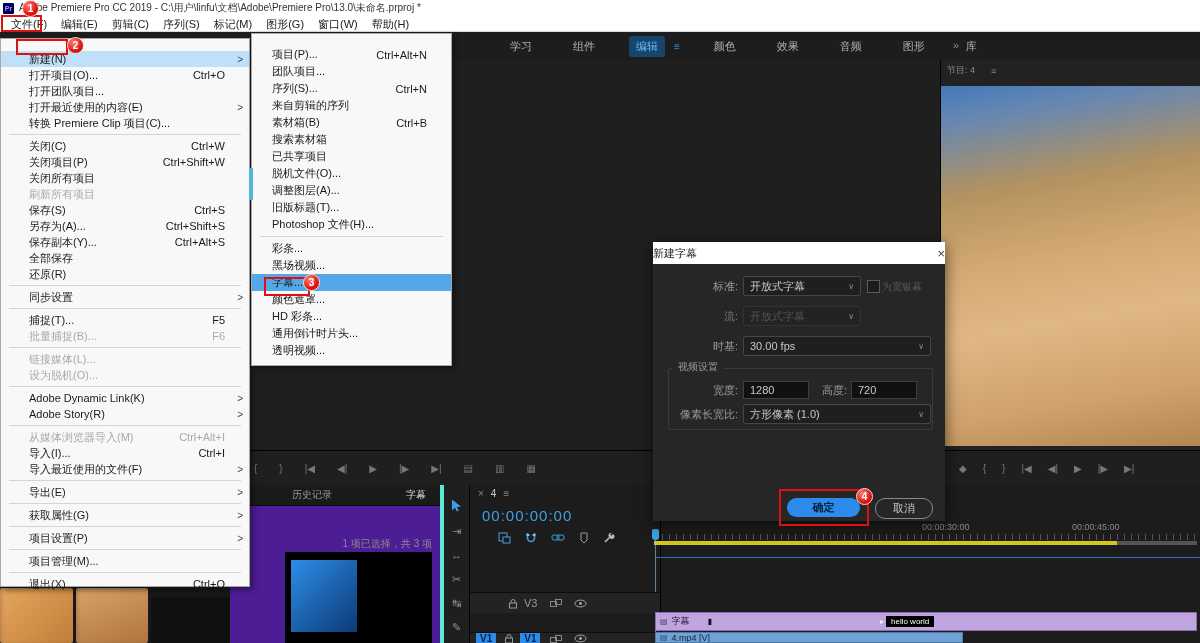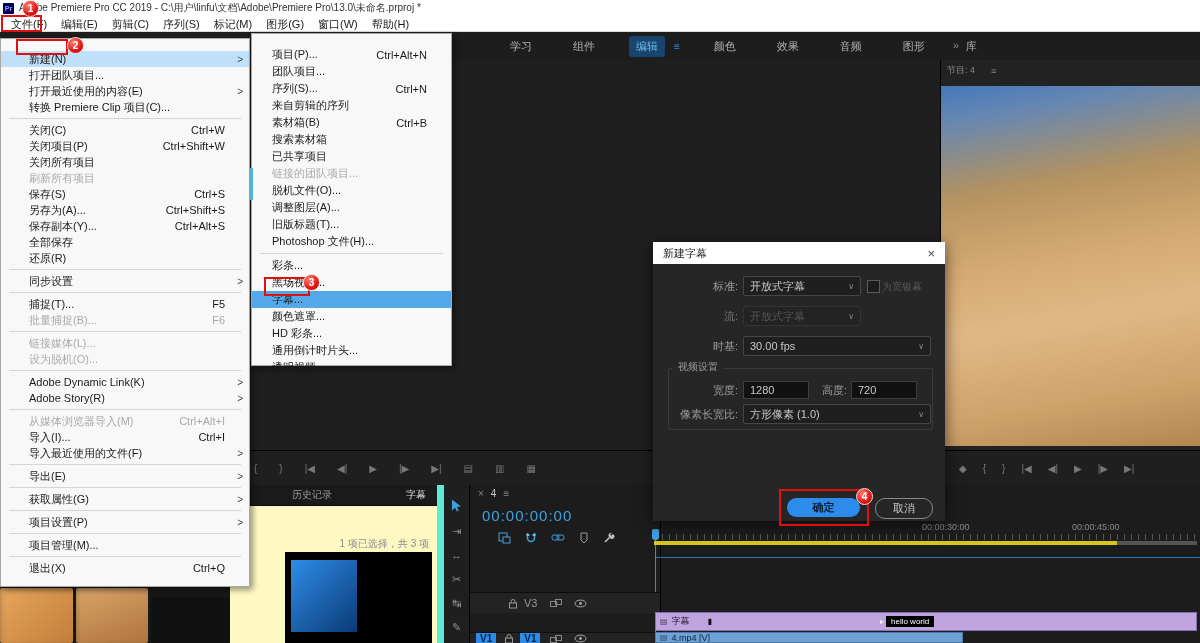--- a/index.html
+++ b/index.html
@@ -28,21 +28,21 @@
     background:linear-gradient(170deg,#2f6fba 0%,#6487b4 13%,#b3925f 30%,#d6aa74 48%,#e0b886 62%,#d0a26c 80%,#a97c48 100%);}
   .transport{top:450px;height:35px;background:#1f1f1f;border-top:1px solid #000;display:flex;align-items:center;}
   .t-src{left:230px;width:710px;padding-left:24px;gap:22px;box-sizing:border-box;border-right:1px solid #000;}
   .t-pgm{left:941px;width:259px;padding-left:18px;gap:16px;box-sizing:border-box;}
   .t-ic{color:#787878;font-size:10px;white-space:nowrap;}
   .drag-icons{left:338px;top:408px;display:flex;gap:14px;color:#6d6d6d;font-size:10px;}
   
   .project-panel{left:0;top:485px;width:230px;height:158px;background:#181818;}
   .thumb{position:absolute;border-radius:2px;overflow:hidden;}
   .thumb-blur{width:120%;height:120%;margin:-5%;filter:blur(4px);}
-  .captions-panel{left:230px;top:485px;width:214px;height:158px;background:#fef9c3;border-right:7px solid #5eead4;box-sizing:border-box;}
+  .captions-panel{left:230px;top:485px;width:214px;height:158px;background:#4c1d95;border-right:4px solid #5eead4;box-sizing:border-box;}
   .cp-tabs{position:absolute;left:0;top:0;width:100%;height:20px;background:#1a1a1a;display:flex;align-items:center;gap:24px;padding-left:-4px;border-bottom:1px solid #0c0c0c;}
   .cp-tab{color:#9a9a9a;font-size:10px;white-space:nowrap;}
   .cp-tab.active{color:#ddd;}
   .cp-status{position:absolute;right:8px;top:52px;color:#8b8b8b;font-size:10px;}
   .cp-thumb{position:absolute;left:55px;top:67px;width:147px;height:91px;background:#000;}
   .cp-thumb-inner{position:absolute;left:6px;top:8px;width:66px;height:72px;background:linear-gradient(135deg,#2e8de8,#0b3a75);}
   .tools-col{left:444px;top:485px;width:26px;height:158px;background:#1f1f1f;border-right:1px solid #000;display:flex;flex-direction:column;align-items:center;padding-top:14px;gap:13px;box-sizing:border-box;}
   .tool-ic{color:#8d8d8d;font-size:11px;line-height:11px;}
   
   .timeline{left:470px;top:485px;width:730px;height:158px;background:#1c1c1c;}
@@ -77,21 +77,21 @@
   .mi .lbl{flex:0 0 auto;}
   .mi .sc{margin-left:auto;padding-right:10px;color:#1a1a1a;}
   .mi .arrow{width:8px;text-align:right;color:#444;font-size:10px;}
   .mi.disabled,.mi.disabled .sc{color:#a9a9a9;}
   .mi.hl-soft{background:#bfe0f8;}
   .mi.hl-strong{background:#55a8e8;}
   .msep{height:1px;background:#d4d4d4;margin:3px 8px;}
   .teal-strip{left:249px;top:168px;width:4px;height:32px;background:#54b4d4;z-index:31;}
   
   .dialog{left:653px;top:242px;width:292px;height:279px;z-index:20;background:#262626;box-shadow:0 3px 14px rgba(0,0,0,.6);}
-  .dlg-title{position:absolute;left:0;top:0;width:100%;height:22px;background:#fff;color:#1a1a1a;display:flex;align-items:center;box-sizing:border-box;padding:0 10px;font-size:11px;}
+  .dlg-title{position:absolute;left:0;top:0;width:100%;height:22px;background:#fff;color:#1a1a1a;display:flex;align-items:center;box-sizing:border-box;padding:0 0;font-size:11px;}
   .dlg-close{margin-left:auto;color:#444;font-size:13px;}
   .dlg-label{position:absolute;color:#9a9a9a;text-align:right;font-size:11px;}
   .dd{position:absolute;height:20px;background:#1f1f1f;border:1px solid #454545;border-radius:2px;color:#c8c8c8;display:flex;align-items:center;padding:0 6px;box-sizing:border-box;font-size:11px;}
   .dd .car{margin-left:auto;color:#8a8a8a;font-size:8px;}
   .dd.disabled{color:#555;border-color:#333;background:#232323;}
   .dlg-input{position:absolute;height:18px;background:#111;border:1px solid #3f3f3f;color:#c8c8c8;display:flex;align-items:center;padding:0 6px;box-sizing:border-box;font-size:11px;}
   .cb{position:absolute;width:11px;height:11px;border:1px solid #5a5a5a;background:#1c1c1c;}
   .groupbox{position:absolute;left:15px;top:126px;width:263px;height:60px;border:1px solid #3a3a3a;border-radius:2px;}
   .group-label{position:absolute;left:20px;top:118px;background:#262626;padding:0 5px;color:#9a9a9a;font-size:10px;}
   .btn{position:absolute;height:19px;border-radius:10px;display:flex;align-items:center;justify-content:center;font-size:11px;}
@@ -302,20 +302,25 @@
     </div>
   </div>
 
   <div class="abs menu file-menu" id="fileMenu">
       <div class="mi hl-soft">
         <span class="lbl">新建(N)</span>
         <span class="sc"></span>
         <span class="arrow">&gt;</span>
       </div>
       <div class="mi">
+        <span class="lbl">打开项目(O)...</span>
+        <span class="sc">Ctrl+O</span>
+        <span class="arrow"></span>
+      </div>
+      <div class="mi">
         <span class="lbl">打开团队项目...</span>
         <span class="sc"></span>
         <span class="arrow"></span>
       </div>
       <div class="mi">
         <span class="lbl">打开最近使用的内容(E)</span>
         <span class="sc"></span>
         <span class="arrow">&gt;</span>
       </div>
       <div class="mi">
@@ -481,25 +486,20 @@
         <span class="sc">Ctrl+B</span>
         <span class="arrow"></span>
       </div>
       <div class="mi">
         <span class="lbl">搜索素材箱</span>
         <span class="sc"></span>
         <span class="arrow"></span>
       </div>
       <div class="mi">
         <span class="lbl">已共享项目</span>
-        <span class="sc"></span>
-        <span class="arrow"></span>
-      </div>
-      <div class="mi disabled">
-        <span class="lbl">链接的团队项目...</span>
         <span class="sc"></span>
         <span class="arrow"></span>
       </div>
       <div class="mi">
         <span class="lbl">脱机文件(O)...</span>
         <span class="sc"></span>
         <span class="arrow"></span>
       </div>
       <div class="mi">
         <span class="lbl">调整图层(A)...</span>

